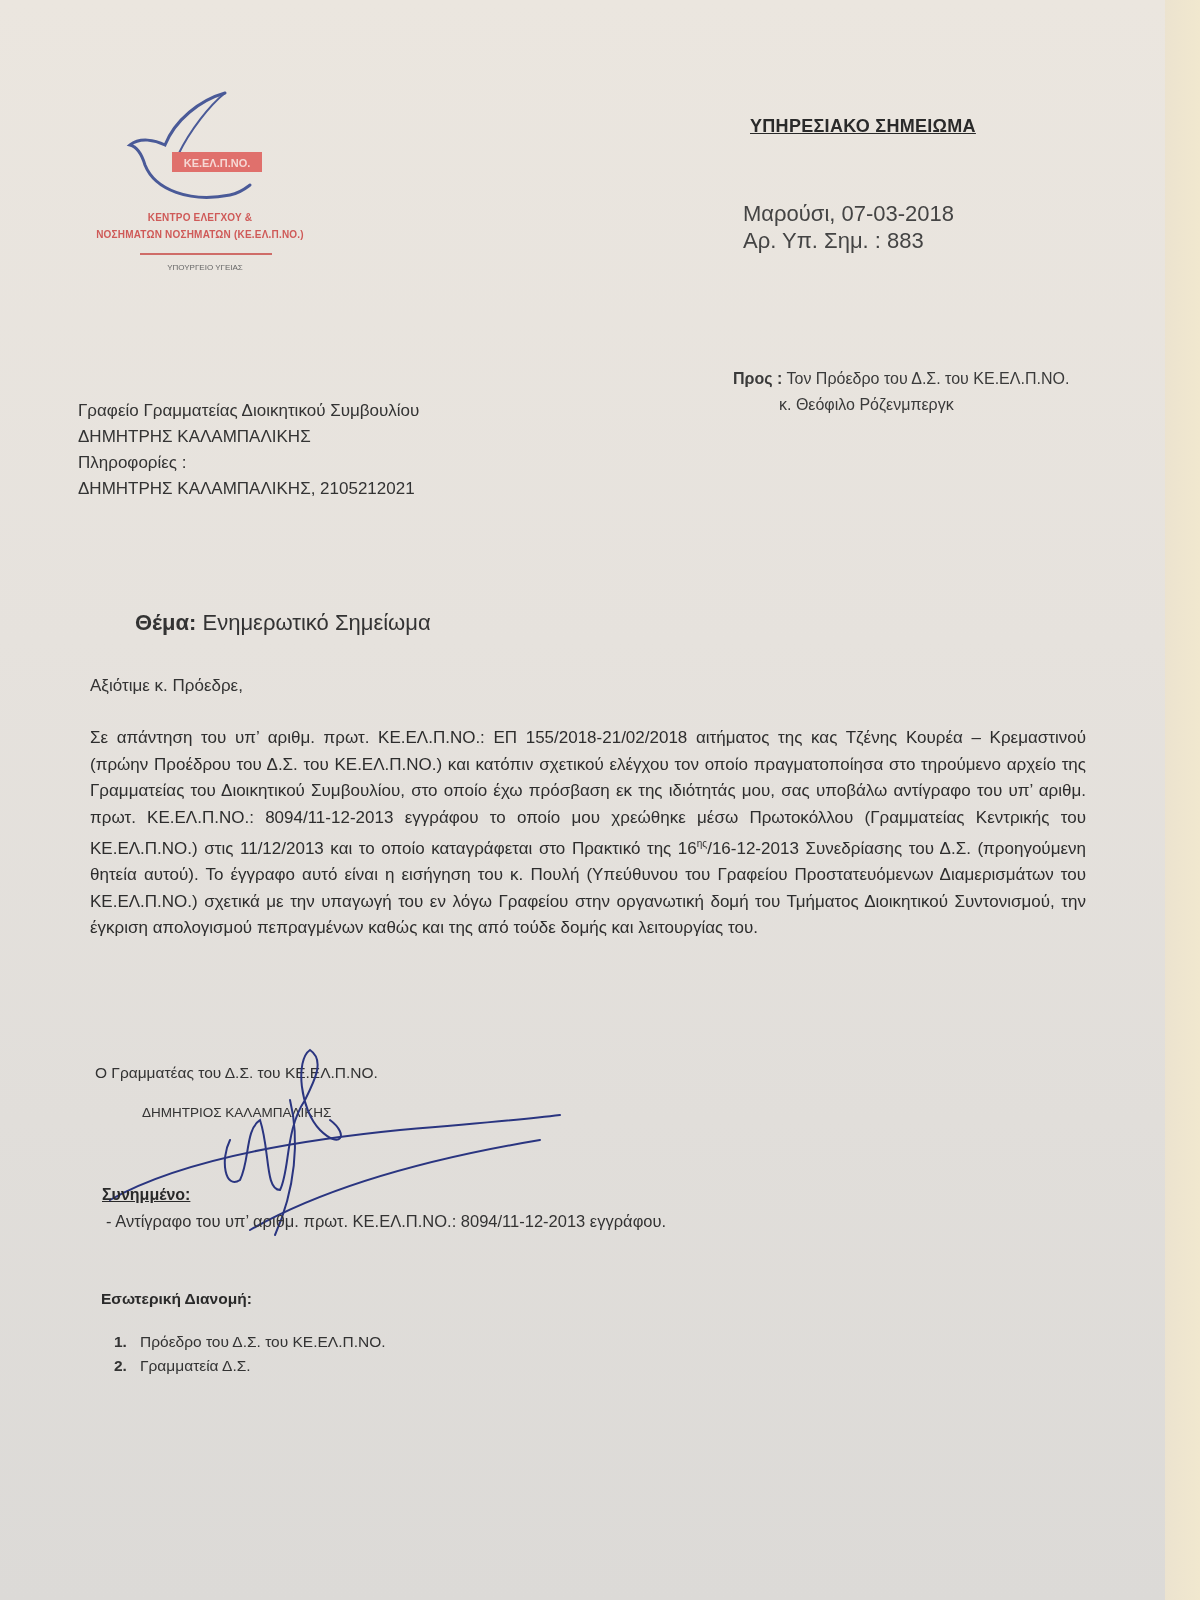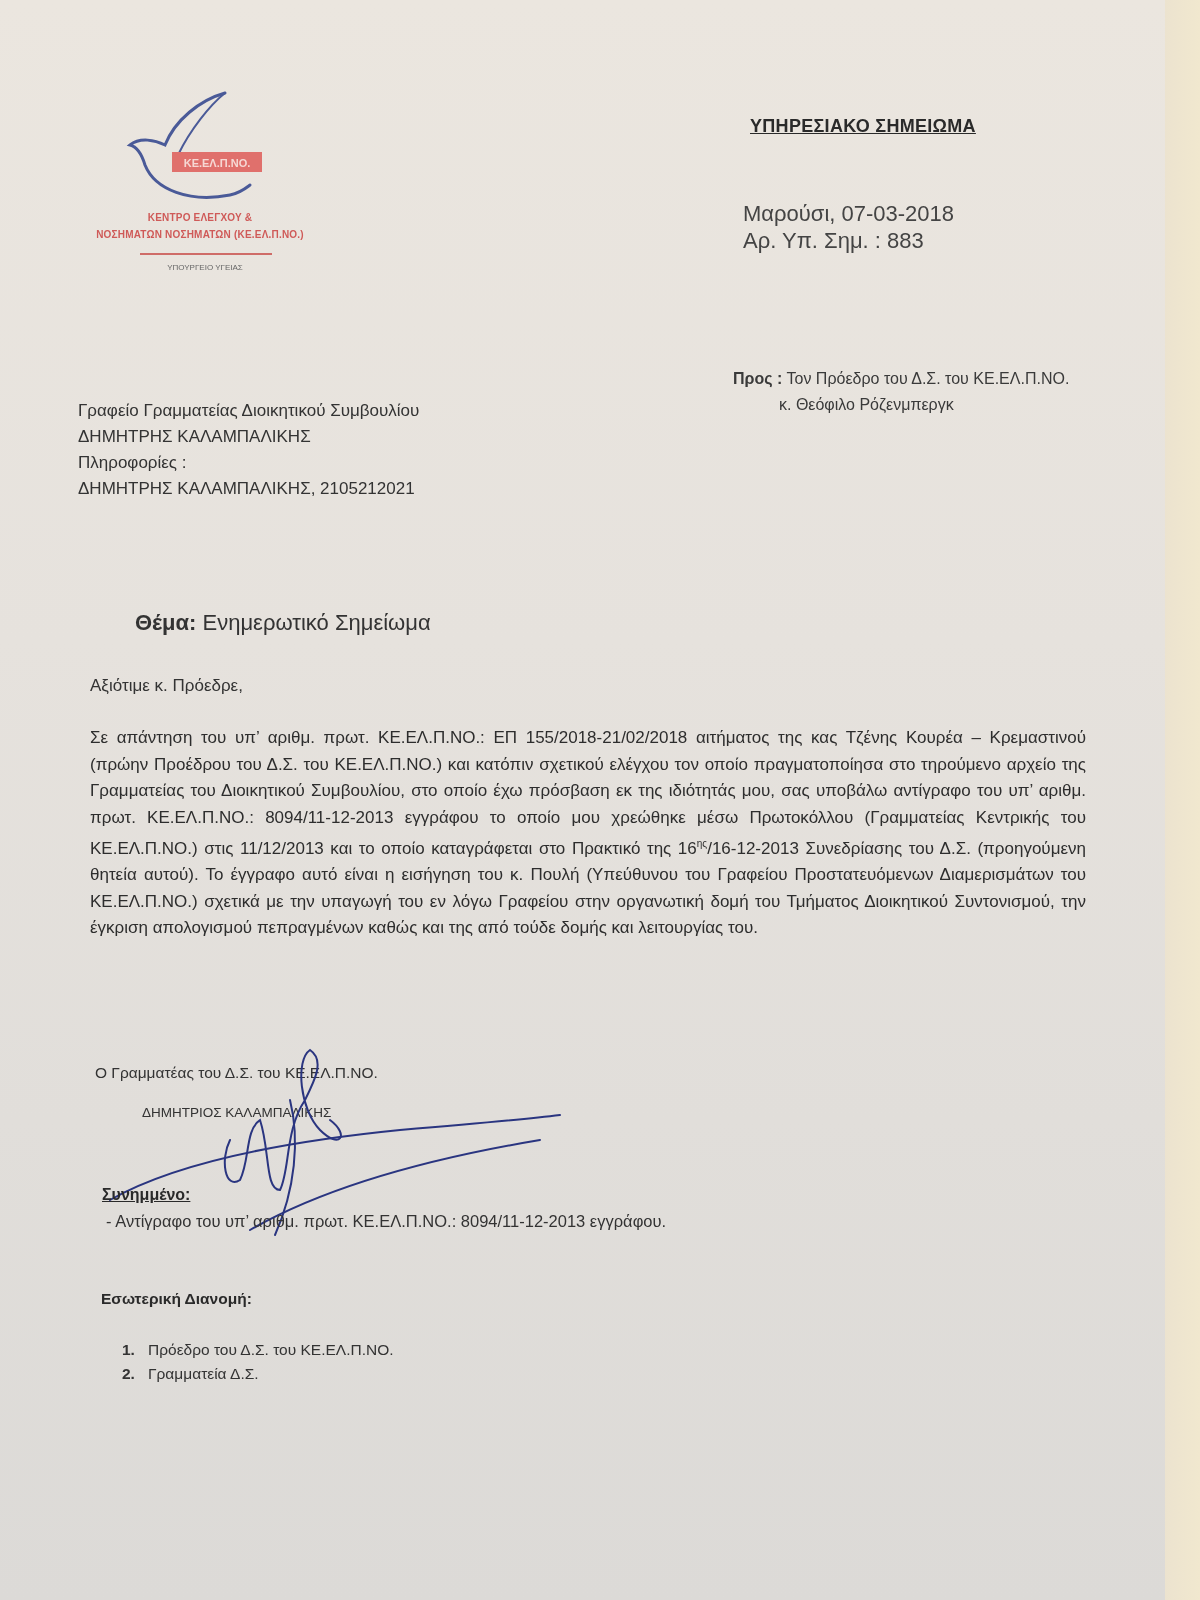--- a/index.html
+++ b/index.html
@@ -28,21 +28,21 @@
   .to-block b { font-weight: bold; }
   .sender { left: 78px; top: 398px; font-size: 17px; line-height: 26px; color: #333; }
   .subject { left: 87px; top: 610px; font-size: 22px; color: #333; margin-left: 48px; }
   .greeting { left: 90px; top: 676px; font-size: 17px; color: #333; }
   .body-text { left: 90px; top: 725px; width: 996px; font-size: 17px; line-height: 26.5px; text-align: justify; color: #2d2d2d; }
   .sig { left: 95px; top: 1063px; font-size: 15.5px; line-height: 20px; color: #333; }
   .sig-name { left: 142px; top: 1105px; font-size: 13.5px; color: #333; }
   .attach-h { left: 102px; top: 1186px; font-size: 16px; font-weight: bold; color: #2a2a2a; text-decoration: underline; text-align: center; }
   .attach-item { left: 106px; top: 1212px; font-size: 16.5px; color: #333; }
   .dist-h { left: 101px; top: 1290px; font-size: 15.5px; font-weight: bold; color: #2a2a2a; text-align: center; }
-  .dist-list { left: 106px; top: 1322px; font-size: 15.5px; line-height: 24px; color: #333; margin: 16px; padding: 0; list-style: none; }
+  .dist-list { left: 106px; top: 1322px; font-size: 15.5px; line-height: 24px; color: #333; margin: 8px; padding: 0; list-style: none; }
   .dist-list li span.num { font-weight: bold; display: inline-block; width: 26px; }
   .signature { left: 100px; top: 1040px; width: 480px; height: 200px; pointer-events: none; }
   sup { font-size: 10px; }
 </style>
 </head>
 <body>
 
 <div class="page">
 
   <div class="abs logo">

